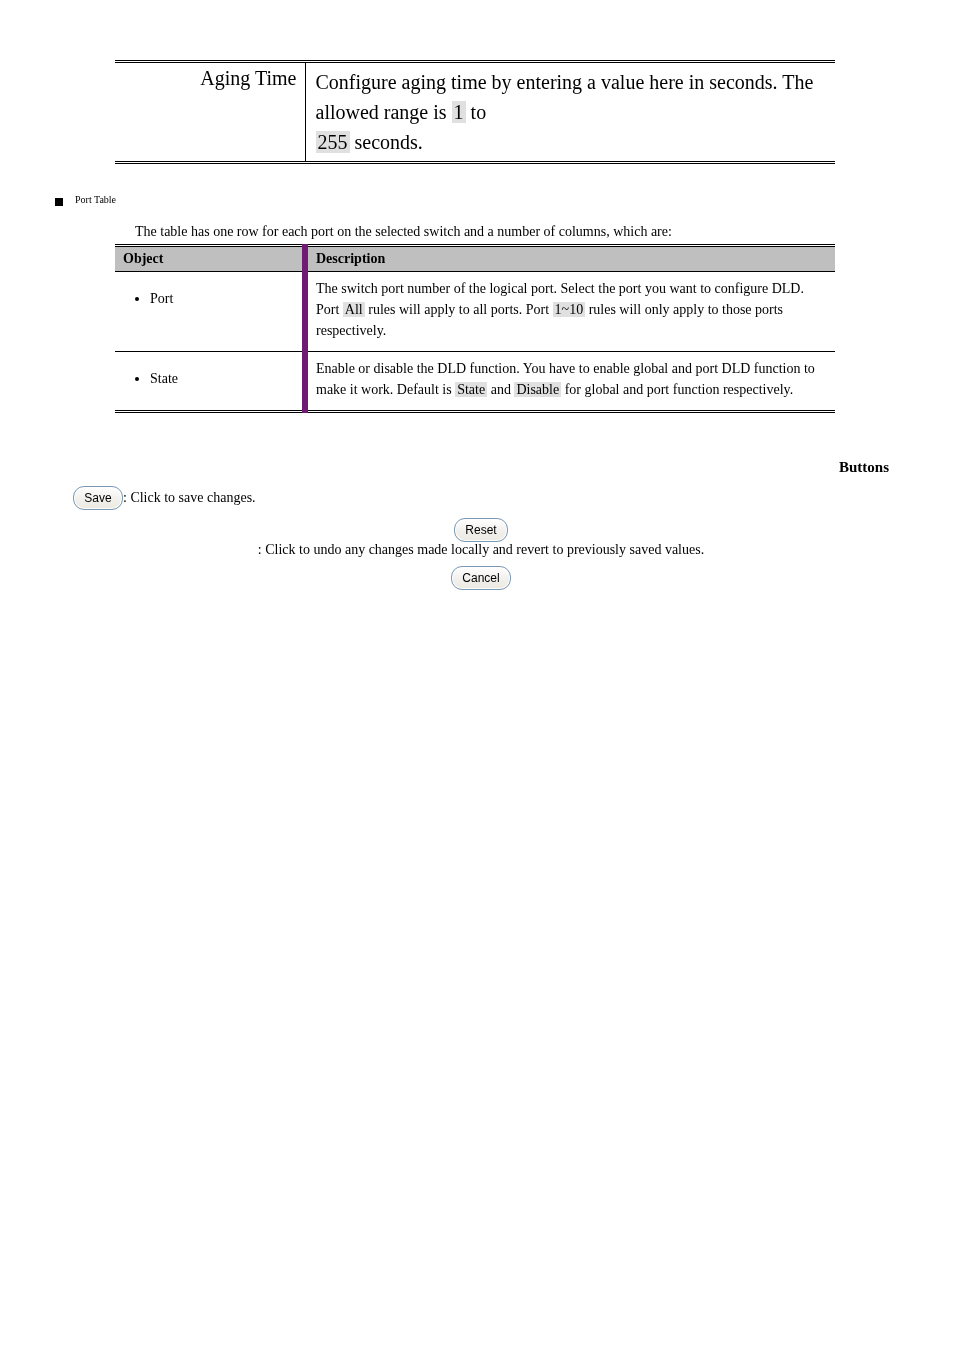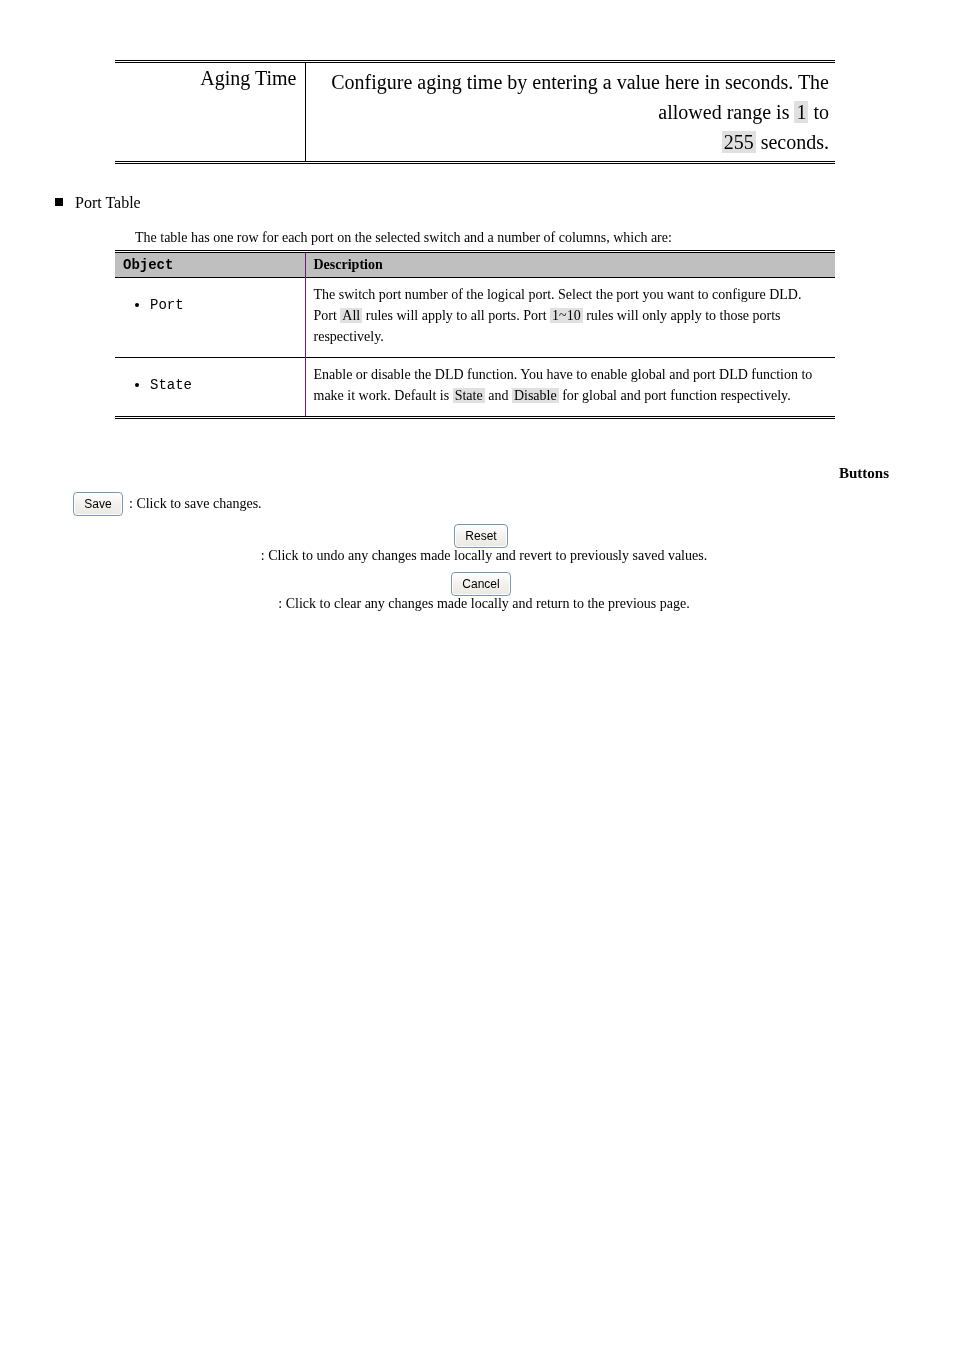--- a/index.html
+++ b/index.html
@@ -21,21 +21,20 @@
     border-collapse: collapse;
     font-size: 20px;
   }
   table.data-table.top {
     border-top: 3px double #000;
     border-bottom: 3px double #000;
   }
   table.data-table.top td {
     padding: 4px 6px 4px 10px;
     vertical-align: top;
-    text-align: right;
   }
   table.data-table.top td.left {
     width: 190px;
     border-right: 1px solid #000;
     text-align: right;
     padding-right: 8px;
   }
   .hl {
     background: #e0e0e0;
     padding: 0 2px;
@@ -48,21 +47,21 @@
     margin-left: 0px;
   }
   .bullet-square {
     width: 8px; height: 8px;
     background: #000;
     margin-top: 4px;
     margin-right: 12px;
     margin-left: 0px;
   }
   .section-head-row .txt {
-    font-size: 16px;
+    font-size: 10px;
   }
 
   .caption {
     margin-left: 80px;
     margin-top: 18px;
     font-size: 14px;
   }
 
   table.objtable {
     width: 720px;
@@ -75,22 +74,21 @@
   }
   table.objtable th {
     background: #bfbfbf;
     font-weight: bold;
     text-align: left;
     padding: 4px 8px;
     font-size: 14px;
   }
   table.objtable th.left, table.objtable td.left {
     width: 190px;
-    border-right: 1px solid #701a75;
-    font-family: Liberation Mono, monospace;
+    border-right: 6px solid #701a75;
   }
   table.objtable td {
     padding: 6px 8px 10px 8px;
     vertical-align: top;
     border-top: 1px solid #000;
   }
   .objtable ul {
     margin: 13px; padding: 0 0 0 14px;
   }
   .objtable ul li {
@@ -119,26 +117,25 @@
     align-items: center;
     justify-content: center;
     min-width: 50px;
     height: 24px;
     padding: 1px 10px;
     font-family: Tahoma, "MS Sans Serif", sans-serif;
     font-size: 12px;
     color: #000;
     background: linear-gradient(#ffffff, #f2f1ee 50%, #ece9e0);
     border: 1px solid #7a98b6;
-    border-radius: 4px;
+    border-radius: 11px;
     box-shadow: inset 0 0 0 1px #ffffff;
   }
   .btn-desc {
     font-size: 14px;
-    margin-left: 6px;
   }
 </style>
 </head>
 <body>
 
 <div class="page">
 
   <table class="data-table top">
     <tbody>
         <tr>
@@ -198,16 +195,15 @@
   <div class="btn-row">
     <span class="fake-btn">Save</span>
     <span class="btn-desc">: Click to save changes.</span>
   </div>
   <div class="btn-row">
     <span class="fake-btn">Reset</span>
     <span class="btn-desc">: Click to undo any changes made locally and revert to previously saved values.</span>
   </div>
   <div class="btn-row">
     <span class="fake-btn">Cancel</span>
-    <span class="btn-desc">: Click to clear any changes made locally and return to the previous page.</span>
   </div>
 
 </div>
 
 </body></html>

